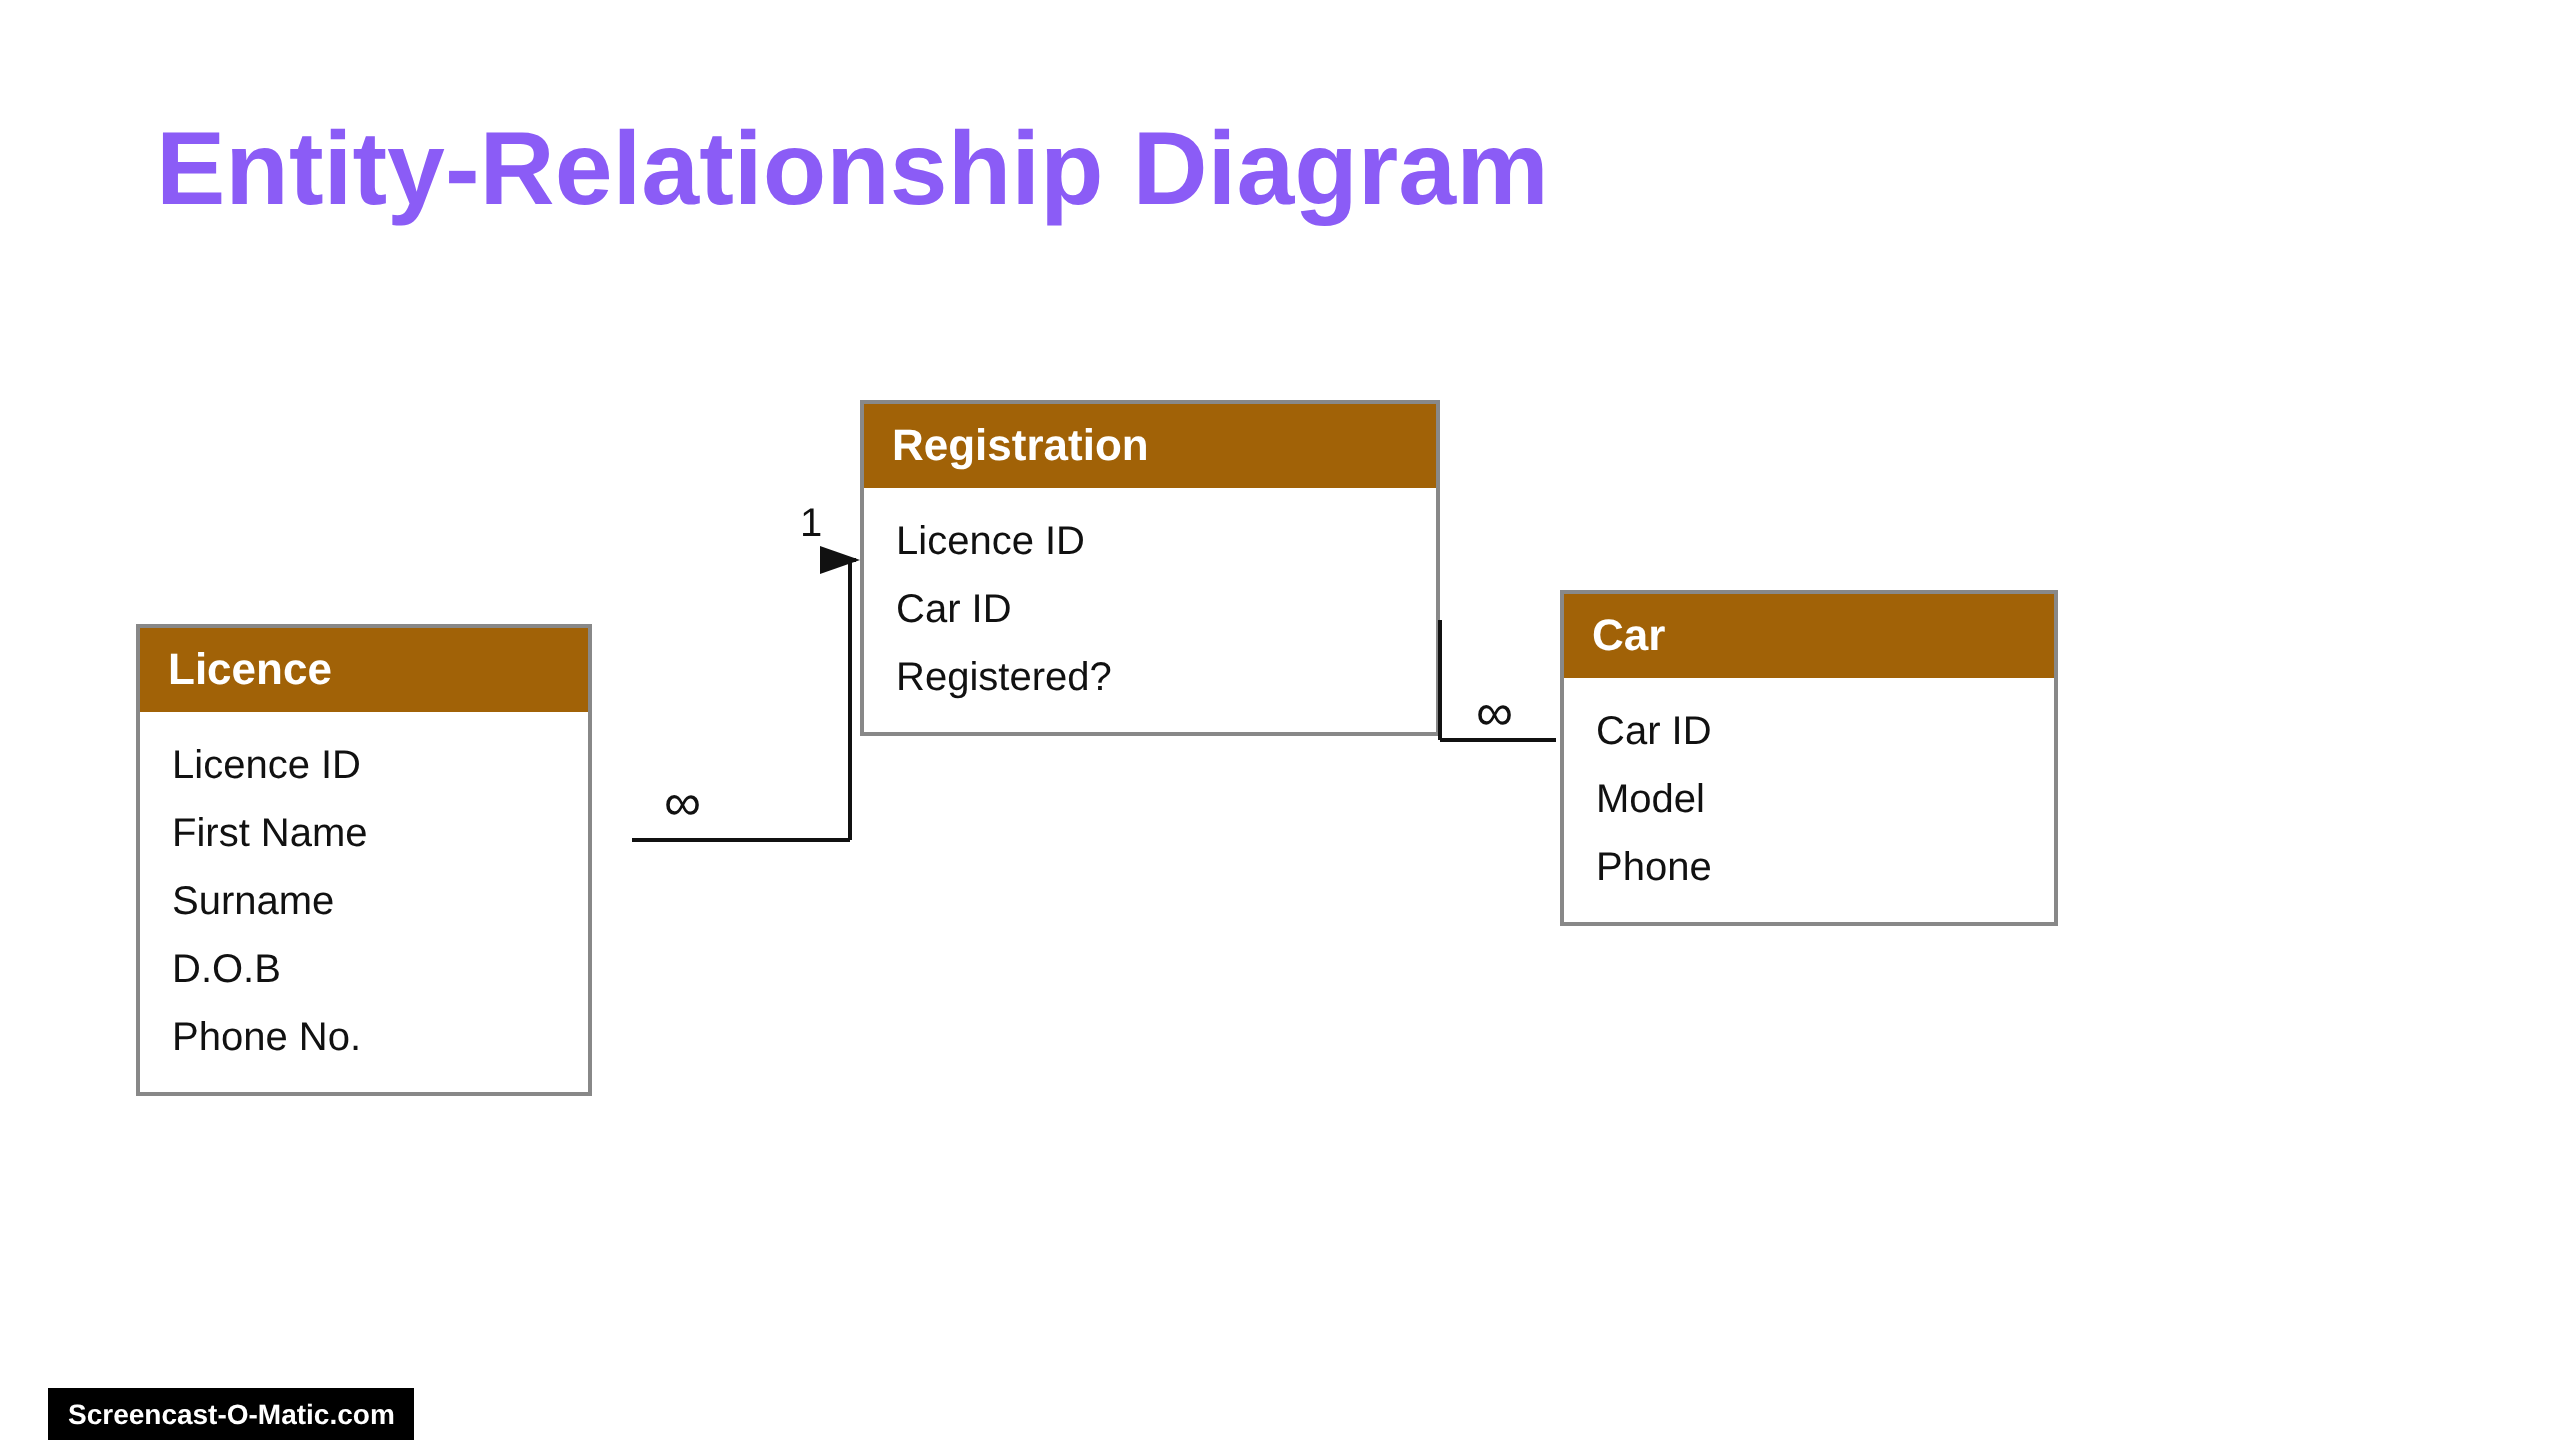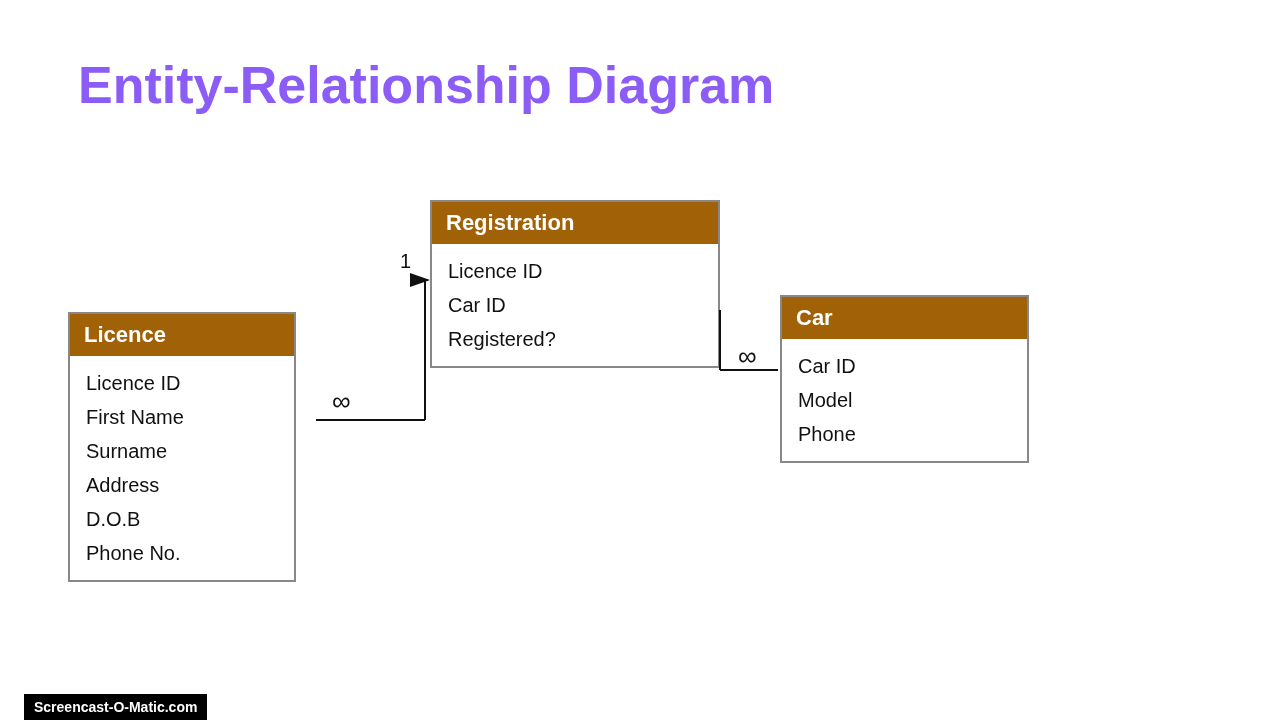--- a/index.html
+++ b/index.html
@@ -91,21 +91,20 @@
 <body>
 
 <h1 class="page-title">Entity-Relationship Diagram</h1>
 
 <div id="licence-box" class="entity-box">
   <div class="entity-header">Licence</div>
   <div class="entity-body">
     <div>Licence ID</div>
     <div>First Name</div>
     <div>Surname</div>
-    <div>Address</div>
     <div>D.O.B</div>
     <div>Phone No.</div>
   </div>
 </div>
 
 <div id="registration-box" class="entity-box">
   <div class="entity-header">Registration</div>
   <div class="entity-body">
     <div>Licence ID</div>
     <div>Car ID</div>

